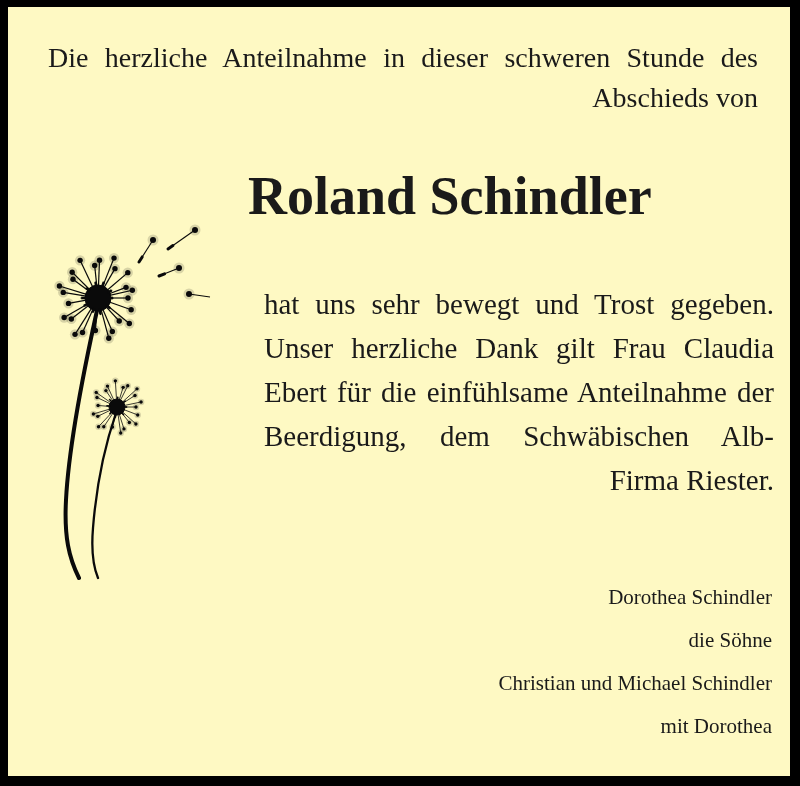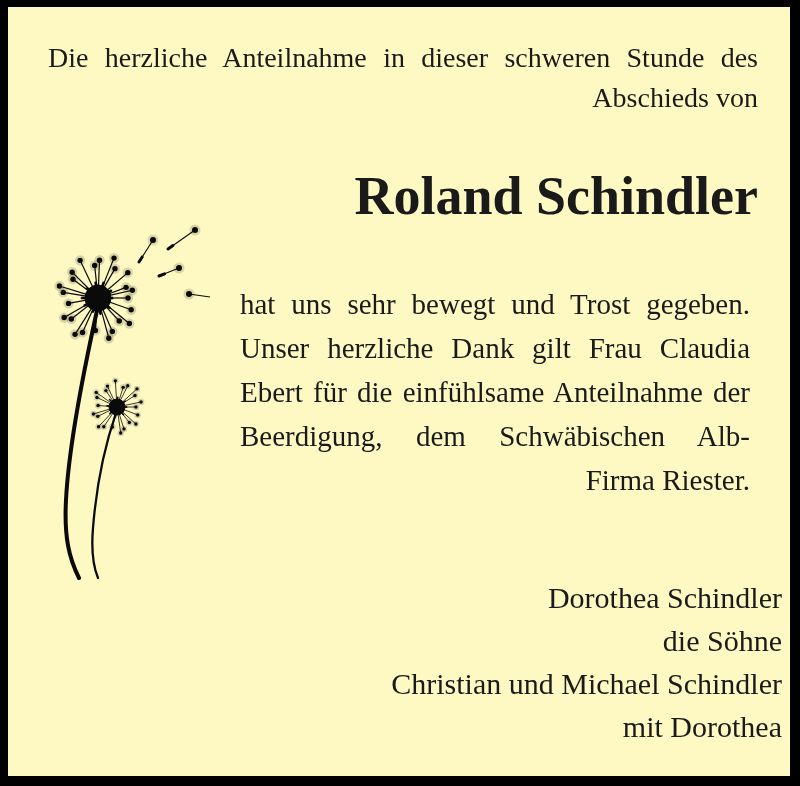--- a/index.html
+++ b/index.html
@@ -38,38 +38,38 @@
     text-align: justify;
     text-align-last: justify;
   }
   .title {
     position: absolute;
     left: 240px;
     top: 158px;
     width: 510px;
     font-size: 54px;
     font-weight: bold;
-    text-align: right;
+    text-align: left;
     white-space: nowrap;
     letter-spacing: 0px;
   }
   .bodytext {
     position: absolute;
-    left: 232px;
+    left: 256px;
     top: 275px;
     width: 510px;
     font-size: 29px;
     line-height: 44px;
   }
   .signature {
     position: absolute;
-    left: 354px;
+    left: 344px;
     top: 569px;
     width: 420px;
-    font-size: 30px;
+    font-size: 21px;
     line-height: 43px;
   }
   .illustration {
     position: absolute;
     left: 10px;
     top: 161px;
     width: 230px;
     height: 430px;
   }
   .line { display: block; text-align: right; }

